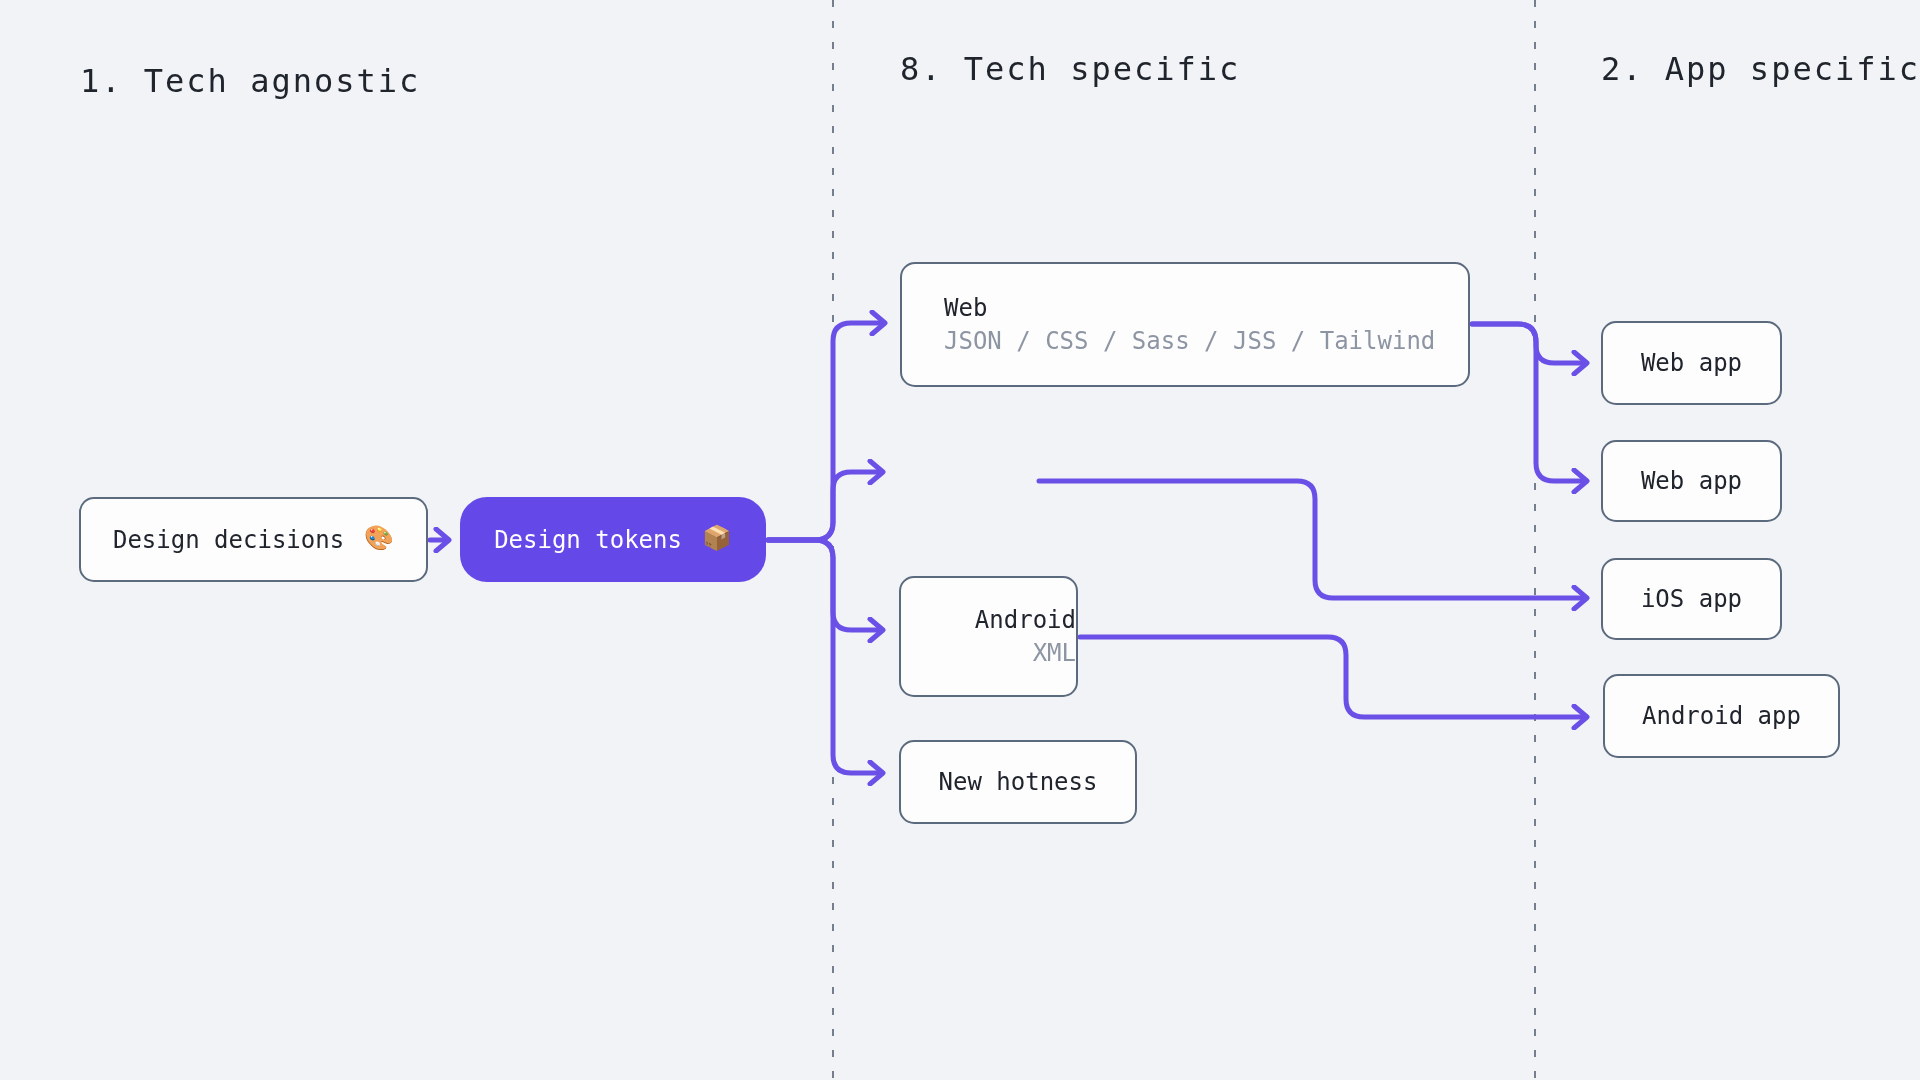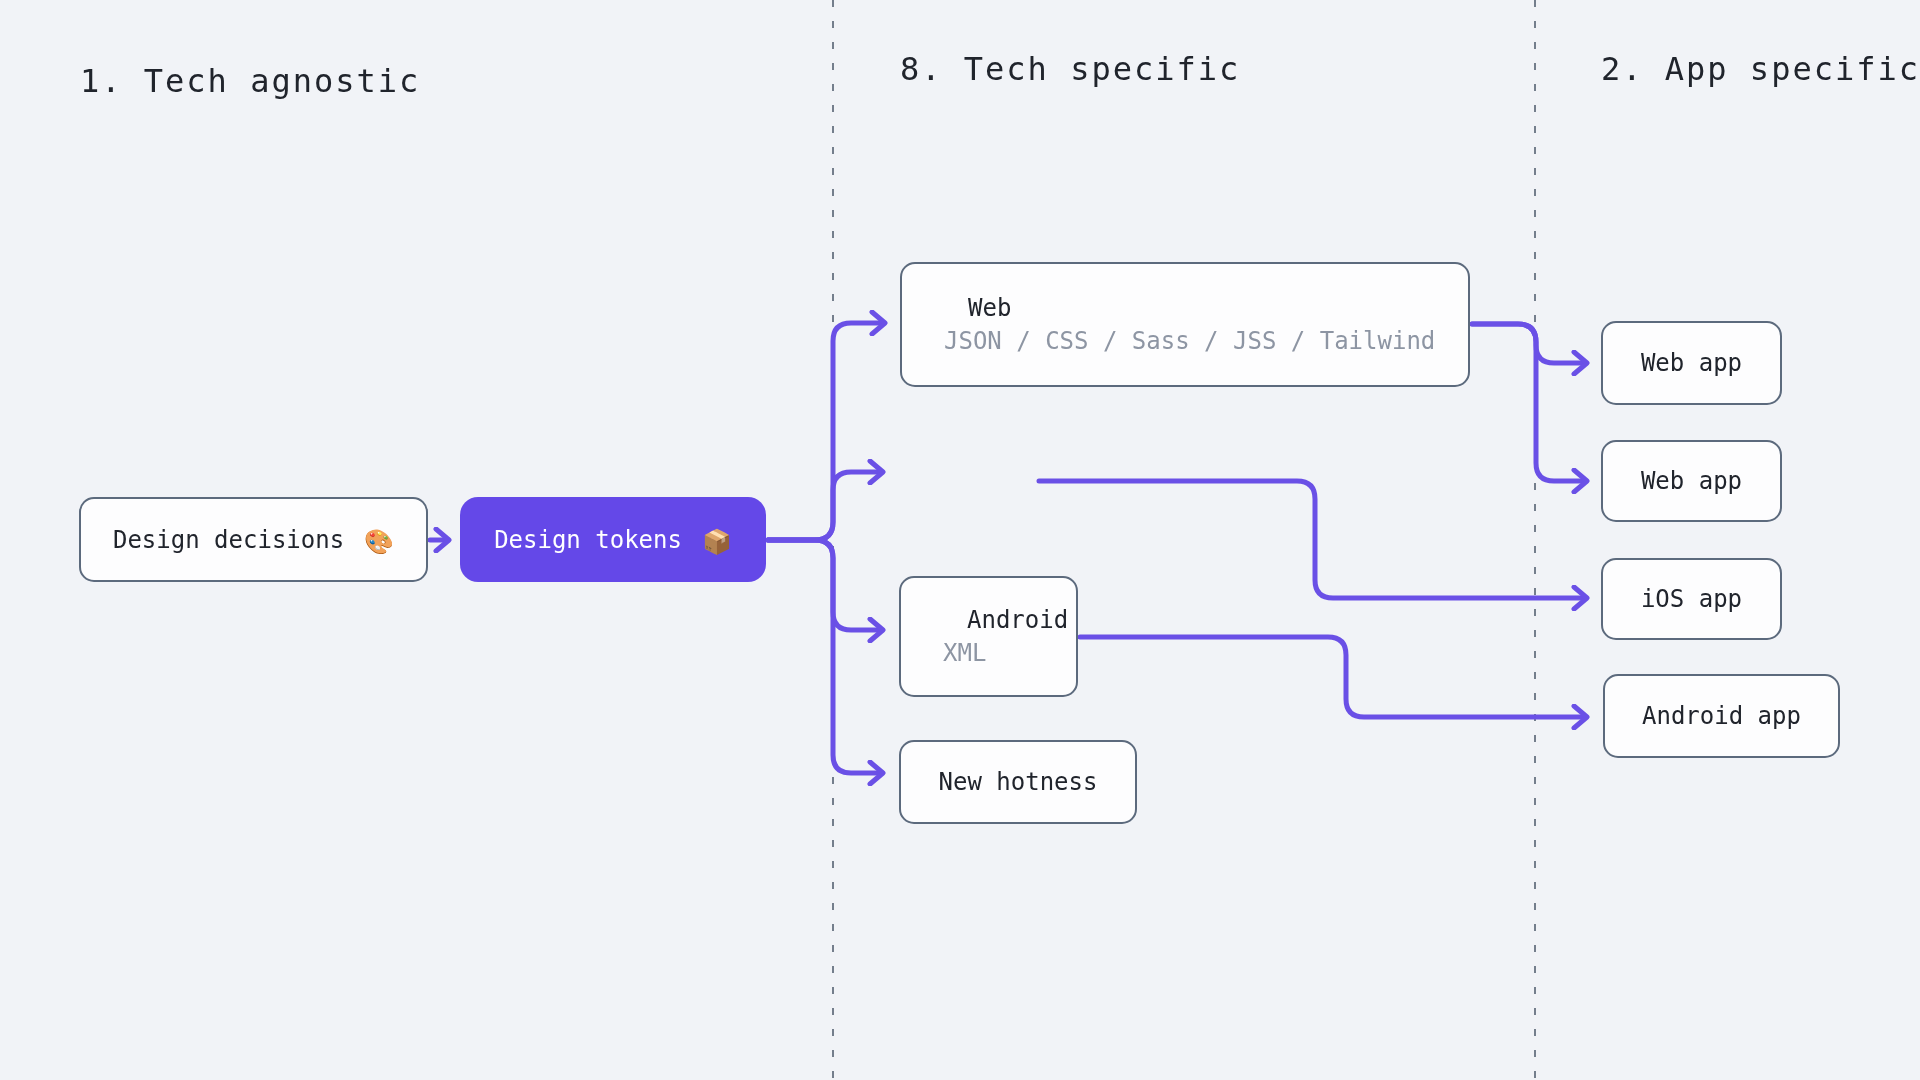--- a/index.html
+++ b/index.html
@@ -39,34 +39,34 @@
     display:flex;
     align-items:center;
     justify-content:center;
     font-size:24px;
     color:var(--ink);
     white-space:nowrap;
   }
   .node--accent{
     background:var(--accent);
     border:none;
-    border-radius:18px;
+    border-radius:27px;
     color:#ffffff;
   }
   .node--stack{
     flex-direction:column;
     align-items:flex-start;
     justify-content:center;
     padding-left:42px;
     gap:9px;
   }
   .node .title{line-height:1;color:inherit;}
-  .node--stack .title{color:var(--ink);margin-left:24px;}
+  .node--stack .title{color:var(--ink);}
   .node .subtitle{line-height:1;color:var(--muted);}
-  .label-row{display:flex;align-items:flex-end;gap:20px;}
+  .label-row{display:flex;align-items:flex-start;gap:20px;}
   .emoji{font-size:24px;line-height:1;}
 </style>
 </head>
 <body>
 
 <div class="stage">
 
   <svg class="wires" viewBox="0 0 1920 1080">
     <defs>
       <marker id="arrow" viewBox="0 0 26 26" markerWidth="26" markerHeight="26" refX="16" refY="13" orient="auto" markerUnits="userSpaceOnUse">
@@ -116,21 +116,21 @@
       <span class="emoji">📦</span>
     </span>
   </div>
 
   <div class="node node--stack" style="left:900px;top:262px;width:570px;height:125px;">
     <span class="title">Web</span>
     <span class="subtitle">JSON / CSS / Sass / JSS / Tailwind</span>
   </div>
 
 
-  <div class="node node--stack" style="left:899px;top:576px;width:179px;height:121px;">
+  <div class="node node--stack" style="left:899px;top:576px;width:179px;height:121px;align-items:flex-end;">
     <span class="title">Android</span>
     <span class="subtitle">XML</span>
   </div>
 
   <div class="node" style="left:899px;top:740px;width:238px;height:84px;">
     <span>New hotness</span>
   </div>
 
   <div class="node" style="left:1601px;top:321px;width:181px;height:84px;">
     <span>Web app</span>

